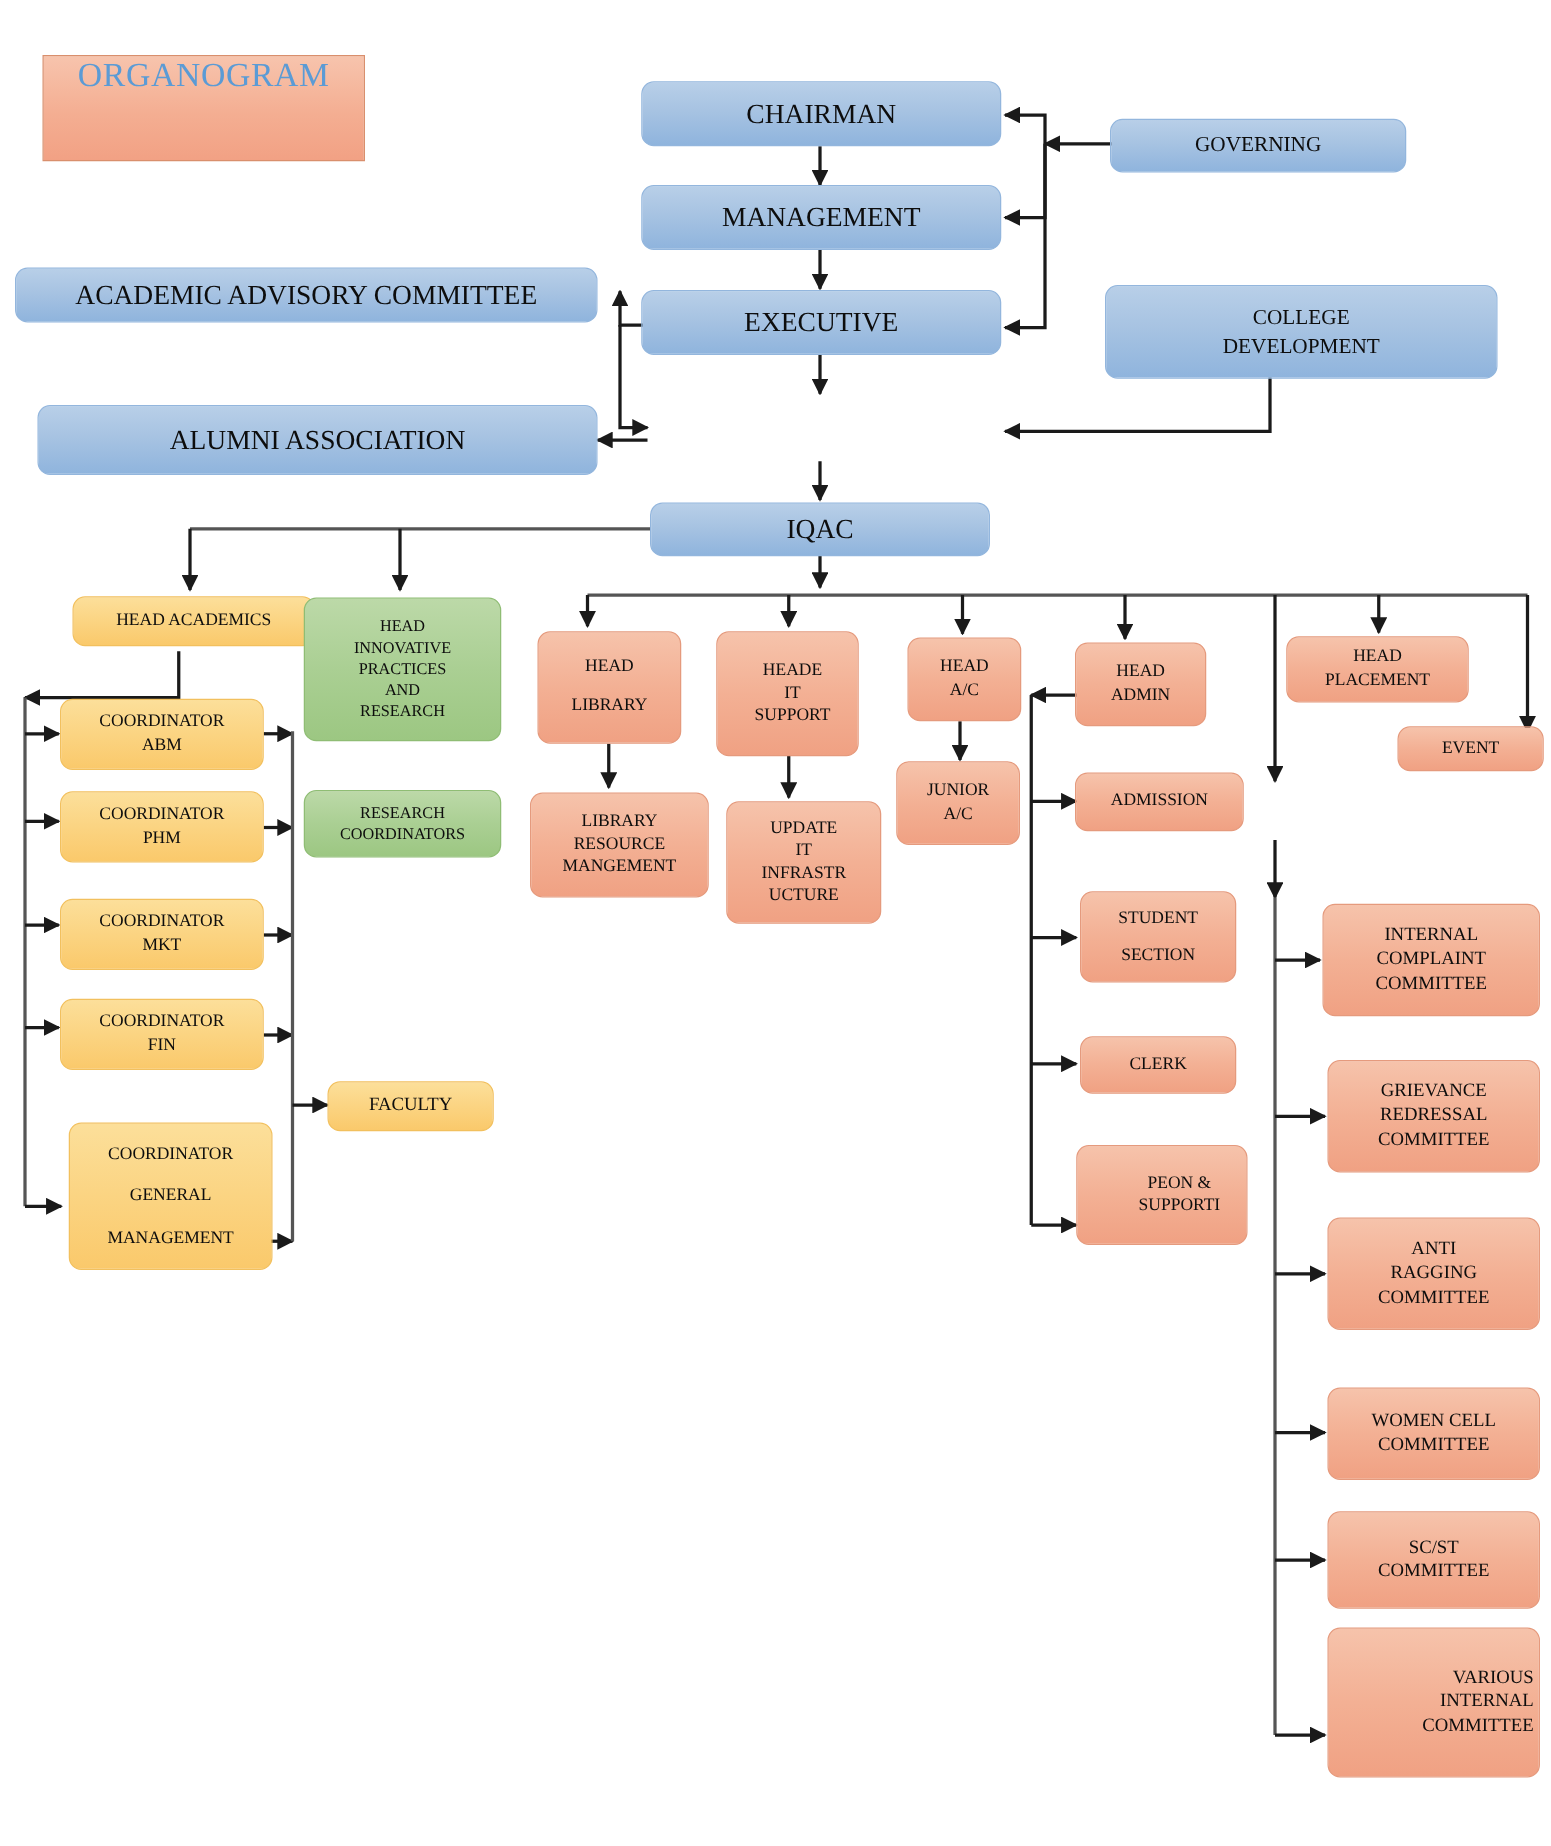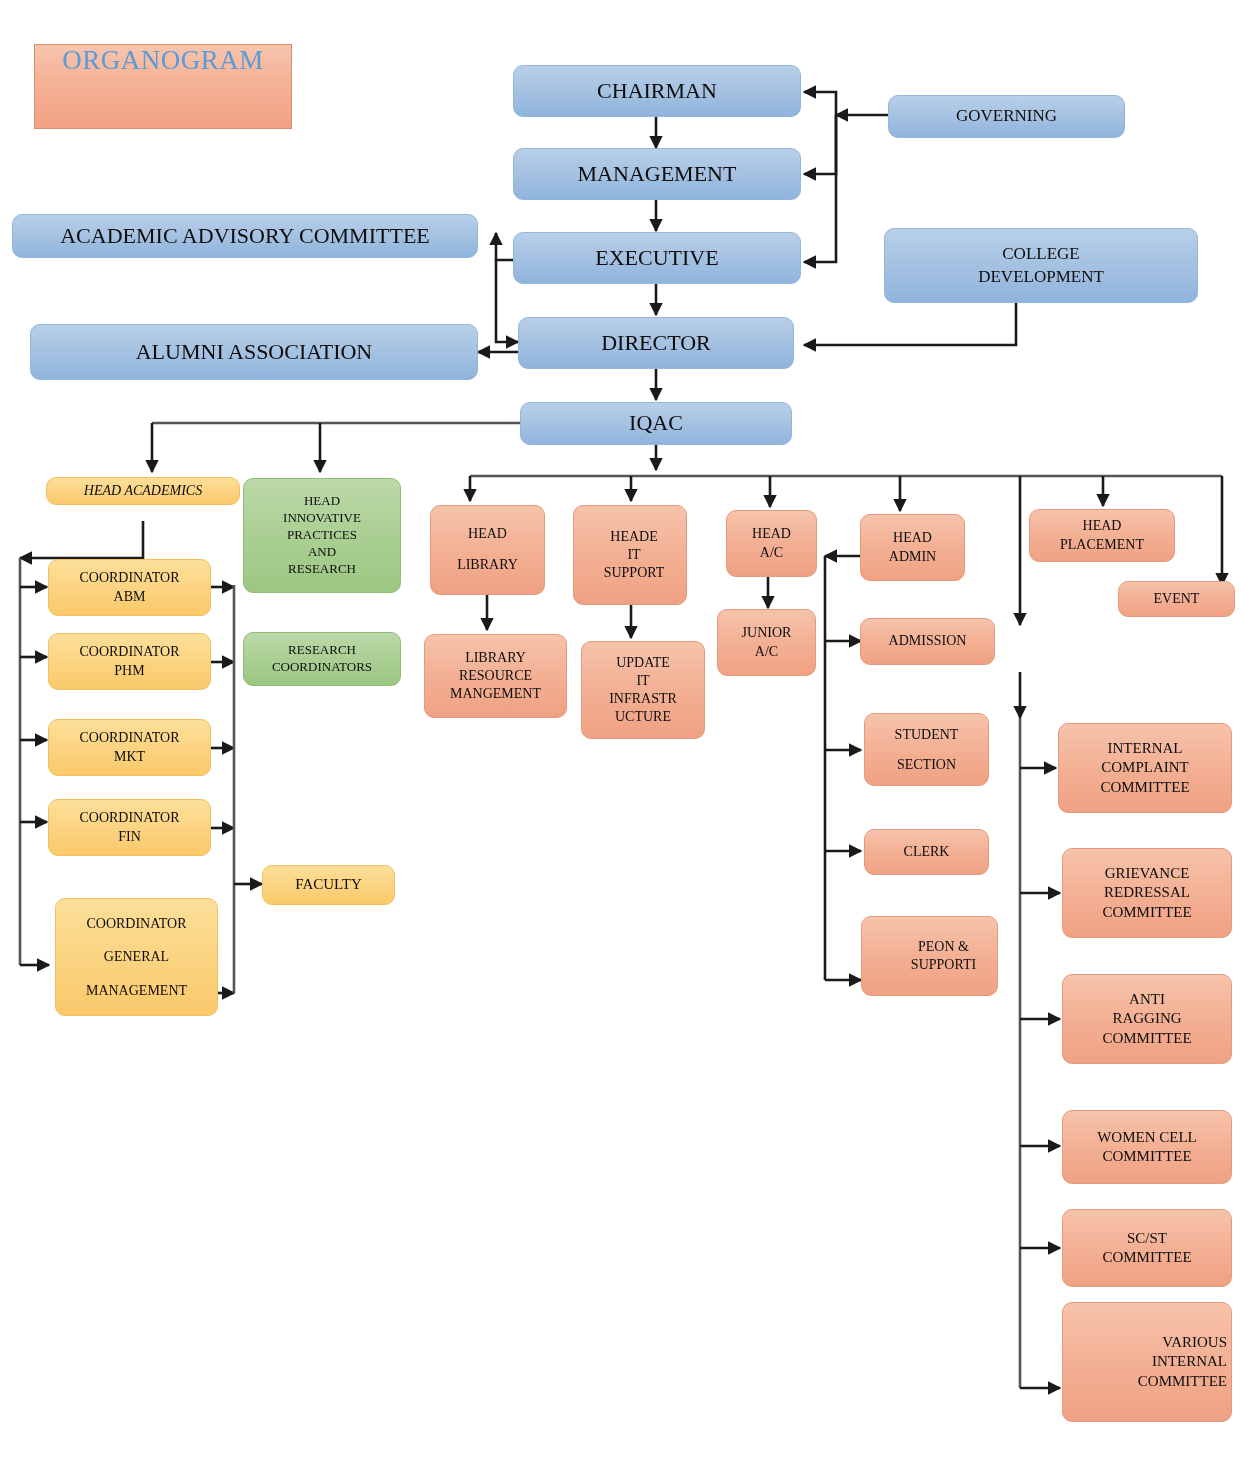--- a/index.html
+++ b/index.html
@@ -177,43 +177,40 @@
 
   <div class="node blue t22" style="left:513px; top:65px; width:288px; height:52px;">
     <span class="ln">CHAIRMAN</span>
   </div>
   <div class="node blue t22" style="left:513px; top:148px; width:288px; height:52px;">
     <span class="ln">MANAGEMENT</span>
   </div>
   <div class="node blue t22" style="left:513px; top:232px; width:288px; height:52px;">
     <span class="ln">EXECUTIVE</span>
   </div>
-  <div class="node blue t22" style="left:518px; top:317px; width:276px; height:52px;">
-    <span class="ln">DIRECTOR</span>
-  </div>
   <div class="node blue t22" style="left:520px; top:402px; width:272px; height:43px;">
     <span class="ln">IQAC</span>
   </div>
 
   <div class="node blue t17" style="left:888px; top:95px; width:237px; height:43px;">
     <span class="ln">GOVERNING</span>
   </div>
   <div class="node blue t17" style="left:884px; top:228px; width:314px; height:75px;">
     <span class="ln">COLLEGE</span>
     <span class="ln">DEVELOPMENT</span>
   </div>
 
   <div class="node blue t22" style="left:12px; top:214px; width:466px; height:44px;">
     <span class="ln">ACADEMIC ADVISORY COMMITTEE</span>
   </div>
   <div class="node blue t22" style="left:30px; top:324px; width:448px; height:56px;">
     <span class="ln">ALUMNI ASSOCIATION</span>
   </div>
 
-  <div class="node yellow t14" style="left:46px; top:477px; width:194px; height:28px;font-style:italic;">
+  <div class="node yellow t14" style="left:58px; top:477px; width:194px; height:40px;">
     <span class="ln">HEAD ACADEMICS</span>
   </div>
 
   <div class="node yellow t14" style="left:48px; top:559px; width:163px; height:57px;">
     <span class="ln">COORDINATOR</span>
     <span class="ln">ABM</span>
   </div>
   <div class="node yellow t14" style="left:48px; top:633px; width:163px; height:57px;">
     <span class="ln">COORDINATOR</span>
     <span class="ln">PHM</span>

